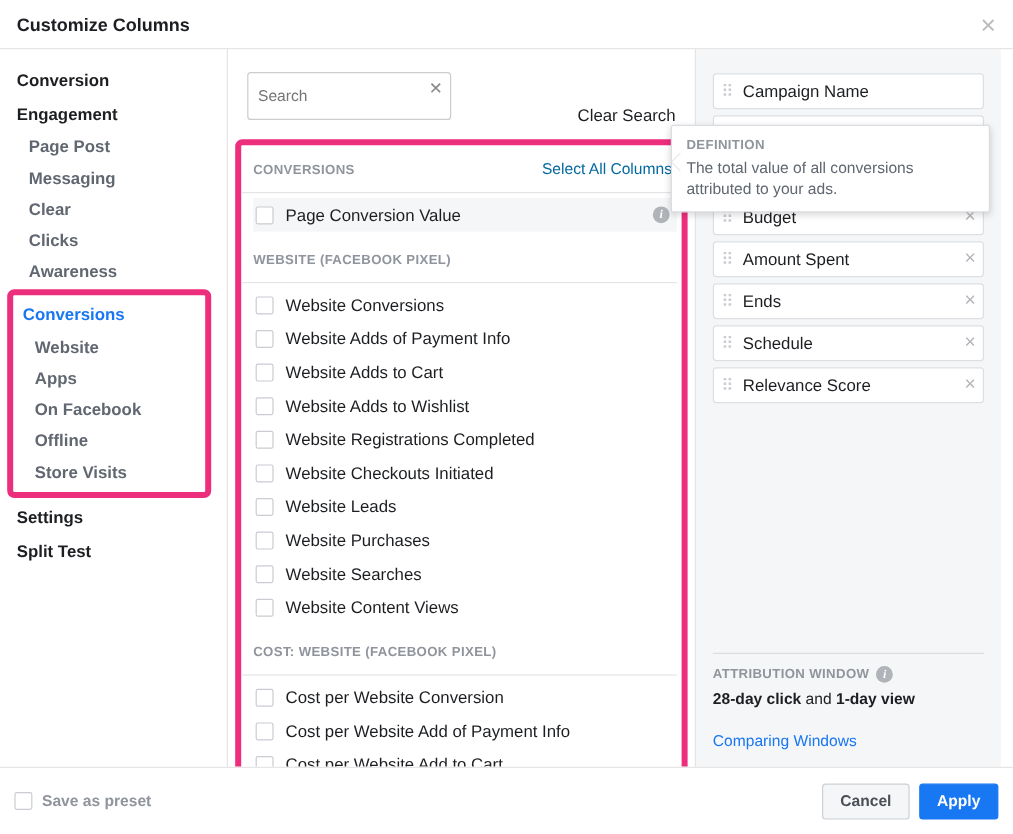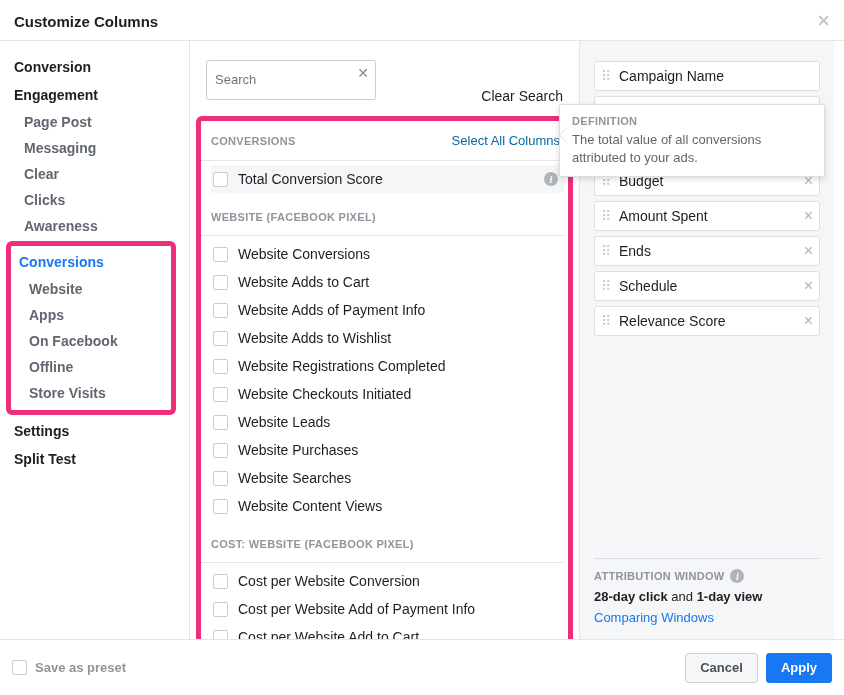--- a/index.html
+++ b/index.html
@@ -123,21 +123,21 @@
       filter: drop-shadow(-1px 0 0 #dadde1);
     }
     .tooltip .tt-title { font-size: 11px; font-weight: 700; color: #90949c; letter-spacing: .3px; margin-bottom: 4px; }
     .tooltip .tt-body { font-size: 13px; color: #616770; line-height: 1.35; }
 
     .attrib {
       position: absolute; left: 14px; bottom: 14px; right: 14px;
       border-top: 1px solid #dadde1; padding-top: 10px;
     }
     .attrib .at-title { font-size: 11px; font-weight: 700; color: #90949c; letter-spacing: .3px; margin-bottom: 6px; display:flex; align-items:center; gap:6px;}
-    .attrib .at-line { font-size: 13px; color: #1c1e21; margin-bottom: 6px; }
+    .attrib .at-line { font-size: 13px; color: #1c1e21; margin-bottom: 20px; }
     .attrib .at-link { font-size: 13px; color: #1877f2; cursor: pointer; }
 
     .footer {
       position: absolute; left: 0; right: 0; bottom: 0;
       height: 56px; border-top: 1px solid #e5e5e5;
       display: flex; align-items: center; justify-content: space-between;
       padding: 0 12px; background: #fff;
     }
     .save-preset { display: flex; align-items: center; gap: 8px; color: #90949c; font-weight: 700; font-size: 13px; }
     .btns { display: flex; gap: 8px; }
@@ -190,41 +190,41 @@
     </div>
 
     <div class="metrics-box">
       <div class="sec-head">
         <span class="sec-title">CONVERSIONS</span>
         <span class="sec-link">Select All Columns</span>
       </div>
       <div class="hr"></div>
       <div class="metric hover">
         <span class="chk"></span>
-        <span>Total Conversion Score</span>
+        <span>Page Conversion Value</span>
         <span style="flex:1"></span>
         <span class="info-i">i</span>
       </div>
 
       <div class="sec-head" style="margin-top:14px">
         <span class="sec-title">WEBSITE (FACEBOOK PIXEL)</span>
       </div>
       <div class="hr"></div>
       <div id="wp-list">
           <div class="metric">
             <span class="chk"></span>
             <span>Website Conversions</span>
           </div>
           <div class="metric">
             <span class="chk"></span>
+            <span>Website Adds of Payment Info</span>
+          </div>
+          <div class="metric">
+            <span class="chk"></span>
             <span>Website Adds to Cart</span>
-          </div>
-          <div class="metric">
-            <span class="chk"></span>
-            <span>Website Adds of Payment Info</span>
           </div>
           <div class="metric">
             <span class="chk"></span>
             <span>Website Adds to Wishlist</span>
           </div>
           <div class="metric">
             <span class="chk"></span>
             <span>Website Registrations Completed</span>
           </div>
           <div class="metric">

